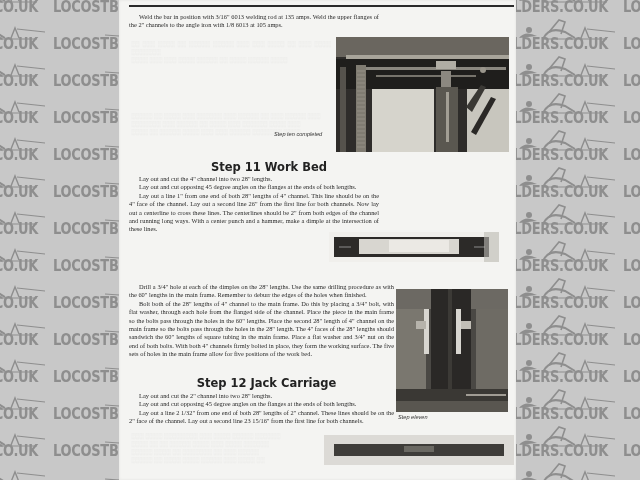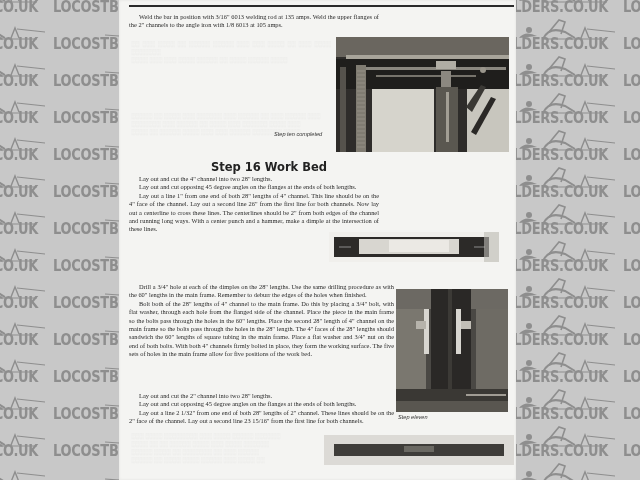--- a/index.html
+++ b/index.html
@@ -899,21 +899,21 @@
       <rect x="105" y="34" width="10" height="16" fill="#8c8880"></rect>
       <rect x="100" y="50" width="22" height="65" fill="#5a5750"></rect>
       <rect x="110" y="55" width="3" height="50" fill="#a29e94"></rect>
       <polygon points="130,70 145,48 150,50 136,75" fill="#3a3834"></polygon>
       <polygon points="135,95 155,60 160,62 140,98" fill="#2a2826"></polygon>
       <circle cx="147" cy="33" r="3" fill="#9a968c"></circle>
     </svg>
   </div>
   <div class="caption" style="left:155px; top:131px;">Step ten completed</div>
 
-  <div class="heading" style="left:60px; top:160px; width:180px;">Step 16  Work Bed</div>
+  <div class="heading" style="left:60px; top:160px; width:180px;">Step 11  Work Bed</div>
 
   <div class="p" style="left:10px; top:175px; width:250px;">
     <div><span class="ind"></span><span>Lay out and cut the 4" channel into two 28" lengths.</span></div>
     <div><span class="ind"></span><span>Lay out and cut opposing 45 degree angles on the flanges at the ends of both lengths.</span></div>
     <div><span class="ind"></span><span>Lay out a line 1" from one end of both 28" lengths of 4" channel. This line should be on the 4" face of the channel. Lay out a second line 26" from the first line for both channels. Now lay out a centerline to cross these lines. The centerlines should be 2" from both edges of the channel and running long ways. With a center punch and a hammer, make a dimple at the intersection of these lines.</span></div>
   </div>
 
   <div class="photo" style="left:210px; top:232px; width:170px; height:30px;">
     <svg width="170" height="30" viewBox="0 0 170 30">
       <rect x="0" y="0" width="170" height="30" fill="#f0efec"></rect>
@@ -943,20 +943,21 @@
       <rect x="60" y="20" width="5" height="45" fill="#d8d6d0"></rect>
       <rect x="20" y="32" width="10" height="8" fill="#b6b3ab"></rect>
       <rect x="65" y="32" width="10" height="8" fill="#c2bfb7"></rect>
       <rect x="0" y="100" width="112" height="12" fill="#3a3834"></rect>
       <rect x="70" y="105" width="40" height="2" fill="#a09c94"></rect>
       <rect x="0" y="112" width="112" height="11" fill="#595650"></rect>
     </svg>
   </div>
   <div class="caption" style="left:279px; top:414px;">Step eleven</div>
 
+  <div class="heading" style="left:55px; top:376px; width:185px;">Step 12  Jack Carriage</div>
 
   <div class="p" style="left:10px; top:392px; width:265px;">
     <div><span class="ind"></span><span>Lay out and cut the 2" channel into two 28" lengths.</span></div>
     <div><span class="ind"></span><span>Lay out and cut opposing 45 degree angles on the flanges at the ends of both lengths.</span></div>
     <div><span class="ind"></span><span>Lay out a line 2 1/32" from one end of both 28" lengths of 2" channel. These lines should be on the 2" face of the channel. Lay out a second line 23 15/16" from the first line for both channels.</span></div>
   </div>
 
   <div class="photo" style="left:205px; top:435px; width:190px; height:30px;">
     <svg width="190" height="30" viewBox="0 0 190 30">
       <rect x="0" y="0" width="190" height="30" fill="#dcdad6"></rect>

